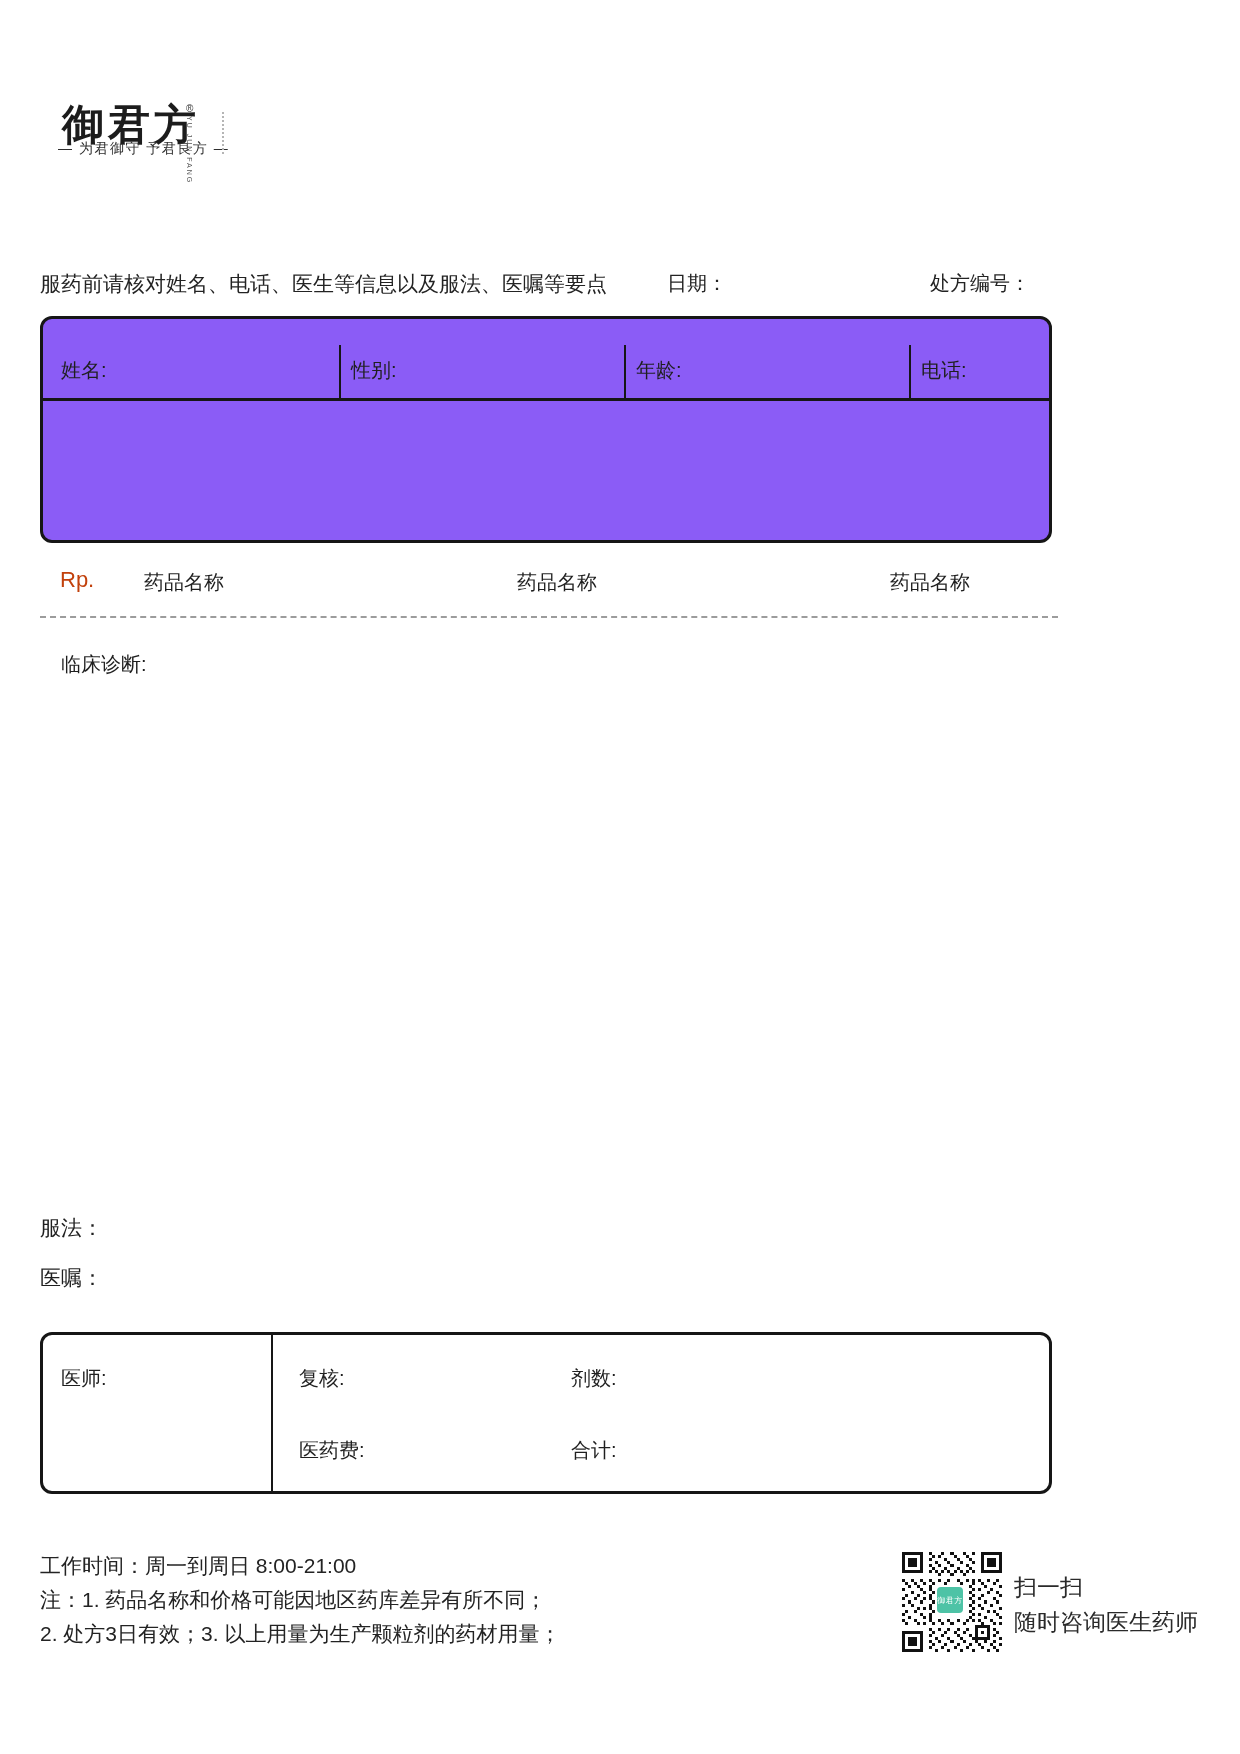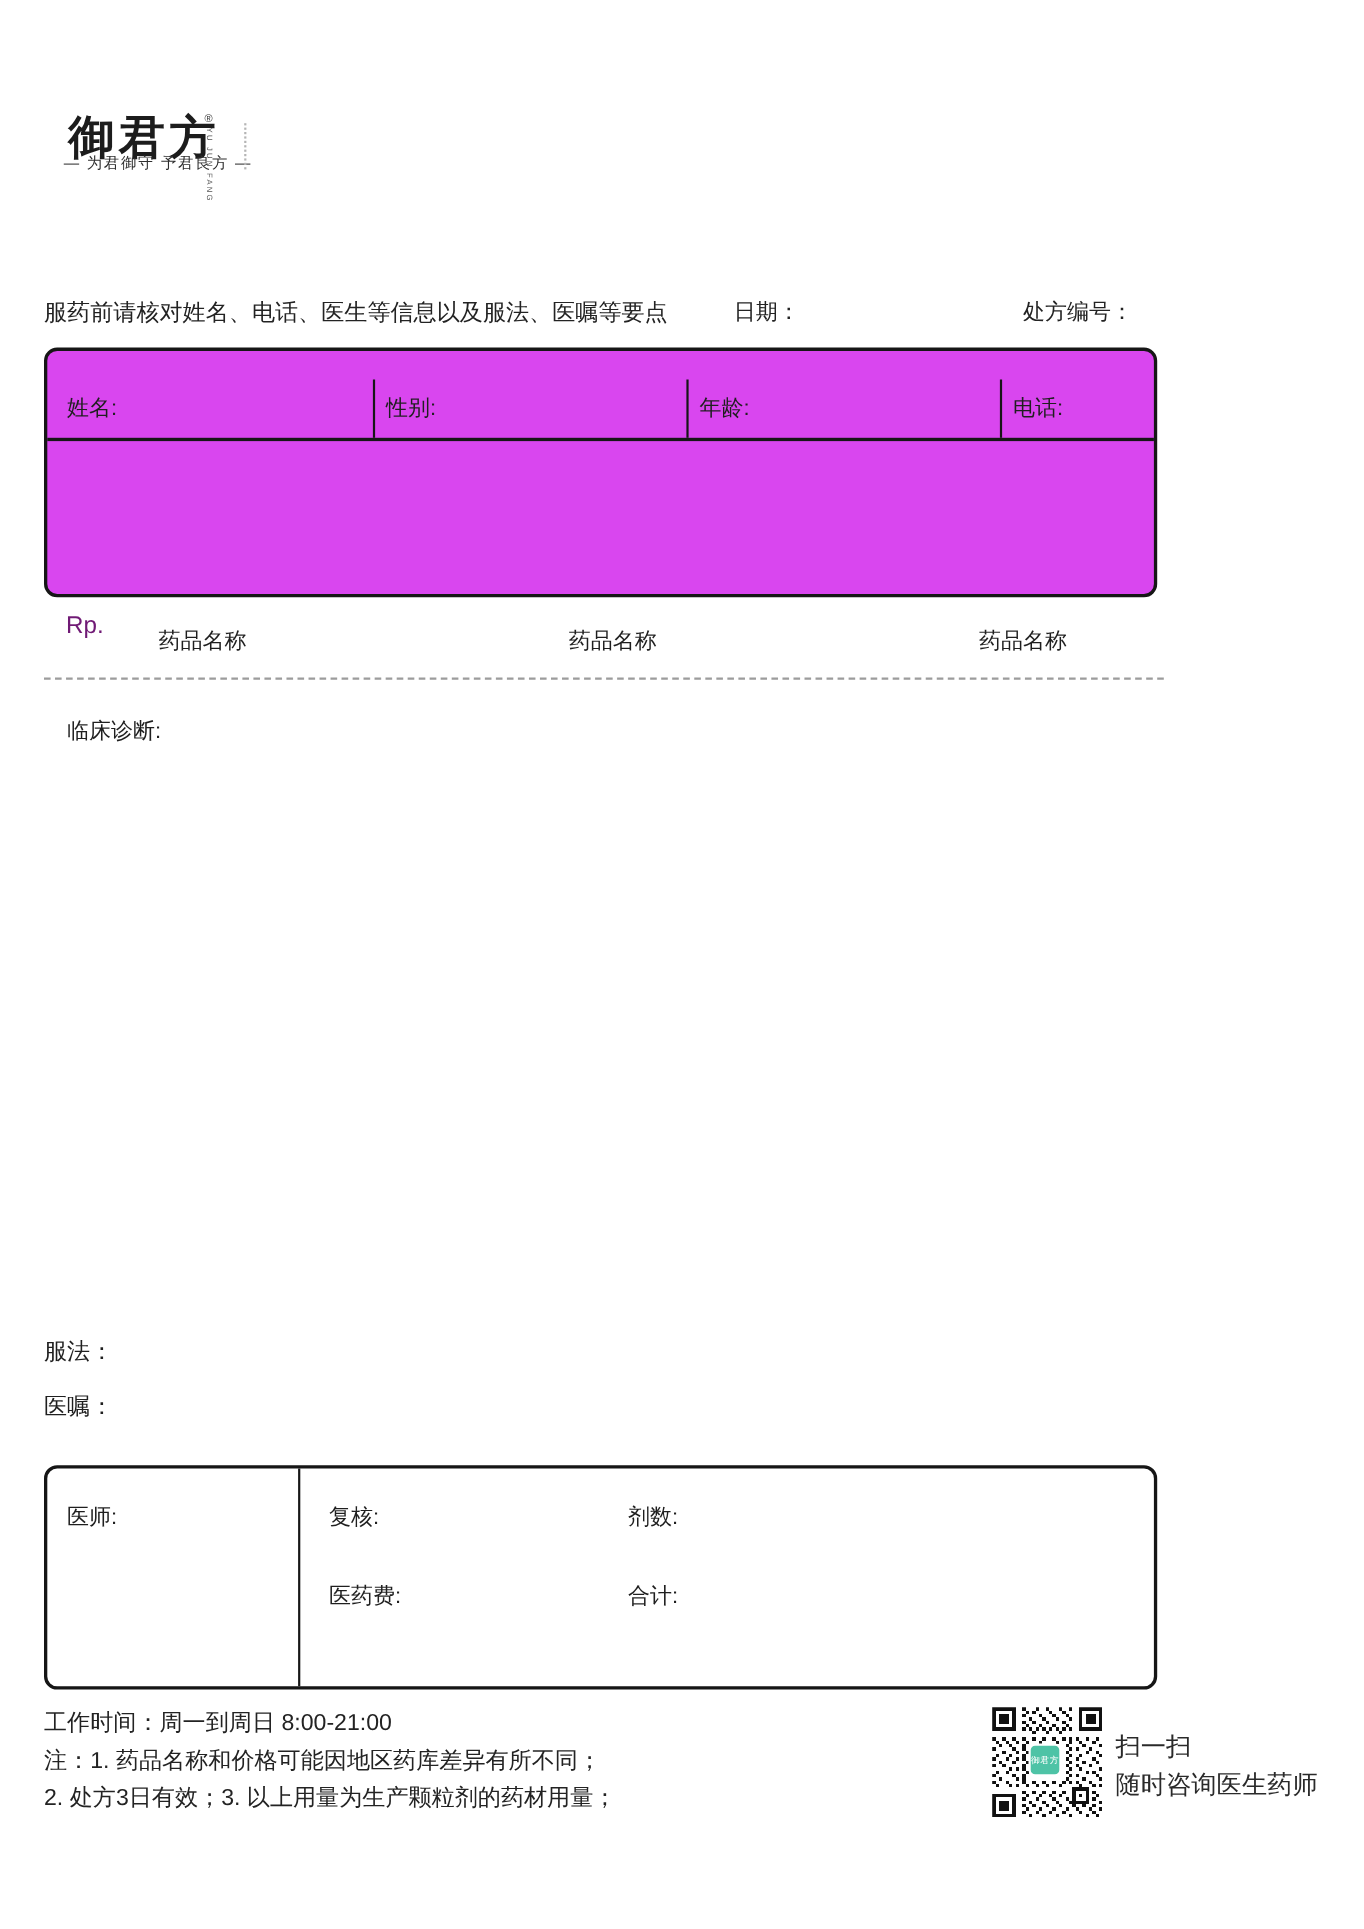--- a/index.html
+++ b/index.html
@@ -28,49 +28,49 @@
   }
 
   
   .notice{left:40px;top:270px;font-size:21px;color:#232323;}
   .date-label{left:667px;top:270px;font-size:20px;color:#232323;}
   .rxno-label{left:930px;top:270px;font-size:20px;color:#232323;}
 
   
   .patient-box{
     left:40px;top:316px;width:1012px;height:227px;box-sizing:border-box;
-    border:3px solid #161616;border-radius:12px;background:#d946ef;
+    border:3px solid #161616;border-radius:12px;background:#8b5cf6;
   }
   .pb-row1{position:absolute;left:0;top:0;width:100%;height:82px;border-bottom:3px solid #161616;box-sizing:border-box;}
   .pb-row2{position:absolute;left:0;top:82px;width:100%;height:68px;border-bottom:3px solid #161616;box-sizing:border-box;}
   .pb-row3{position:absolute;left:0;top:150px;width:100%;height:74px;box-sizing:border-box;}
   .pb-label{position:absolute;font-size:20px;color:#1f1f1f;white-space:nowrap;}
   .pb-l0{left:18px;top:38px;}
   .pb-l1{left:308px;top:38px;}
   .pb-l2{left:593px;top:38px;}
   .pb-l3{left:878px;top:38px;}
   .pb-vdiv{position:absolute;top:26px;height:53px;border-left:2px solid #161616;}
   .pb-v0{left:296px;} .pb-v1{left:581px;} .pb-v2{left:866px;}
   .pb-addr{left:18px;top:115px;}
   .pb-diag{left:18px;top:182px;}
 
   
-  .rp-label{left:60px;top:555px;font-size:22px;color:#701a75;}
+  .rp-label{left:60px;top:567px;font-size:22px;color:#c2410c;}
   .rp-h1{left:144px;top:569px;font-size:20px;color:#1f1f1f;}
   .rp-h2{left:517px;top:569px;font-size:20px;color:#1f1f1f;}
   .rp-h3{left:890px;top:569px;font-size:20px;color:#1f1f1f;}
   .dashed-line{left:40px;top:616px;width:1018px;border-top:2px dashed #9c9c9c;}
 
   
   .usage-method{left:40px;top:1214px;font-size:21px;color:#1f1f1f;}
   .usage-advice{left:40px;top:1264px;font-size:21px;color:#1f1f1f;}
 
   
   .sign-box{
-    left:40px;top:1332px;width:1012px;height:204px;box-sizing:border-box;
+    left:40px;top:1332px;width:1012px;height:162px;box-sizing:border-box;
     border:3px solid #161616;border-radius:12px;background:#fff;
   }
   .sb-vdiv{position:absolute;left:228px;top:0;height:100%;border-left:2px solid #161616;}
   .sb-label{position:absolute;font-size:20px;color:#1f1f1f;white-space:nowrap;}
   .sb-doctor{left:18px;top:30px;}
   .sb-review{left:256px;top:30px;}
   .sb-doses{left:528px;top:30px;}
   .sb-fee{left:256px;top:102px;}
   .sb-total{left:528px;top:102px;}
 

